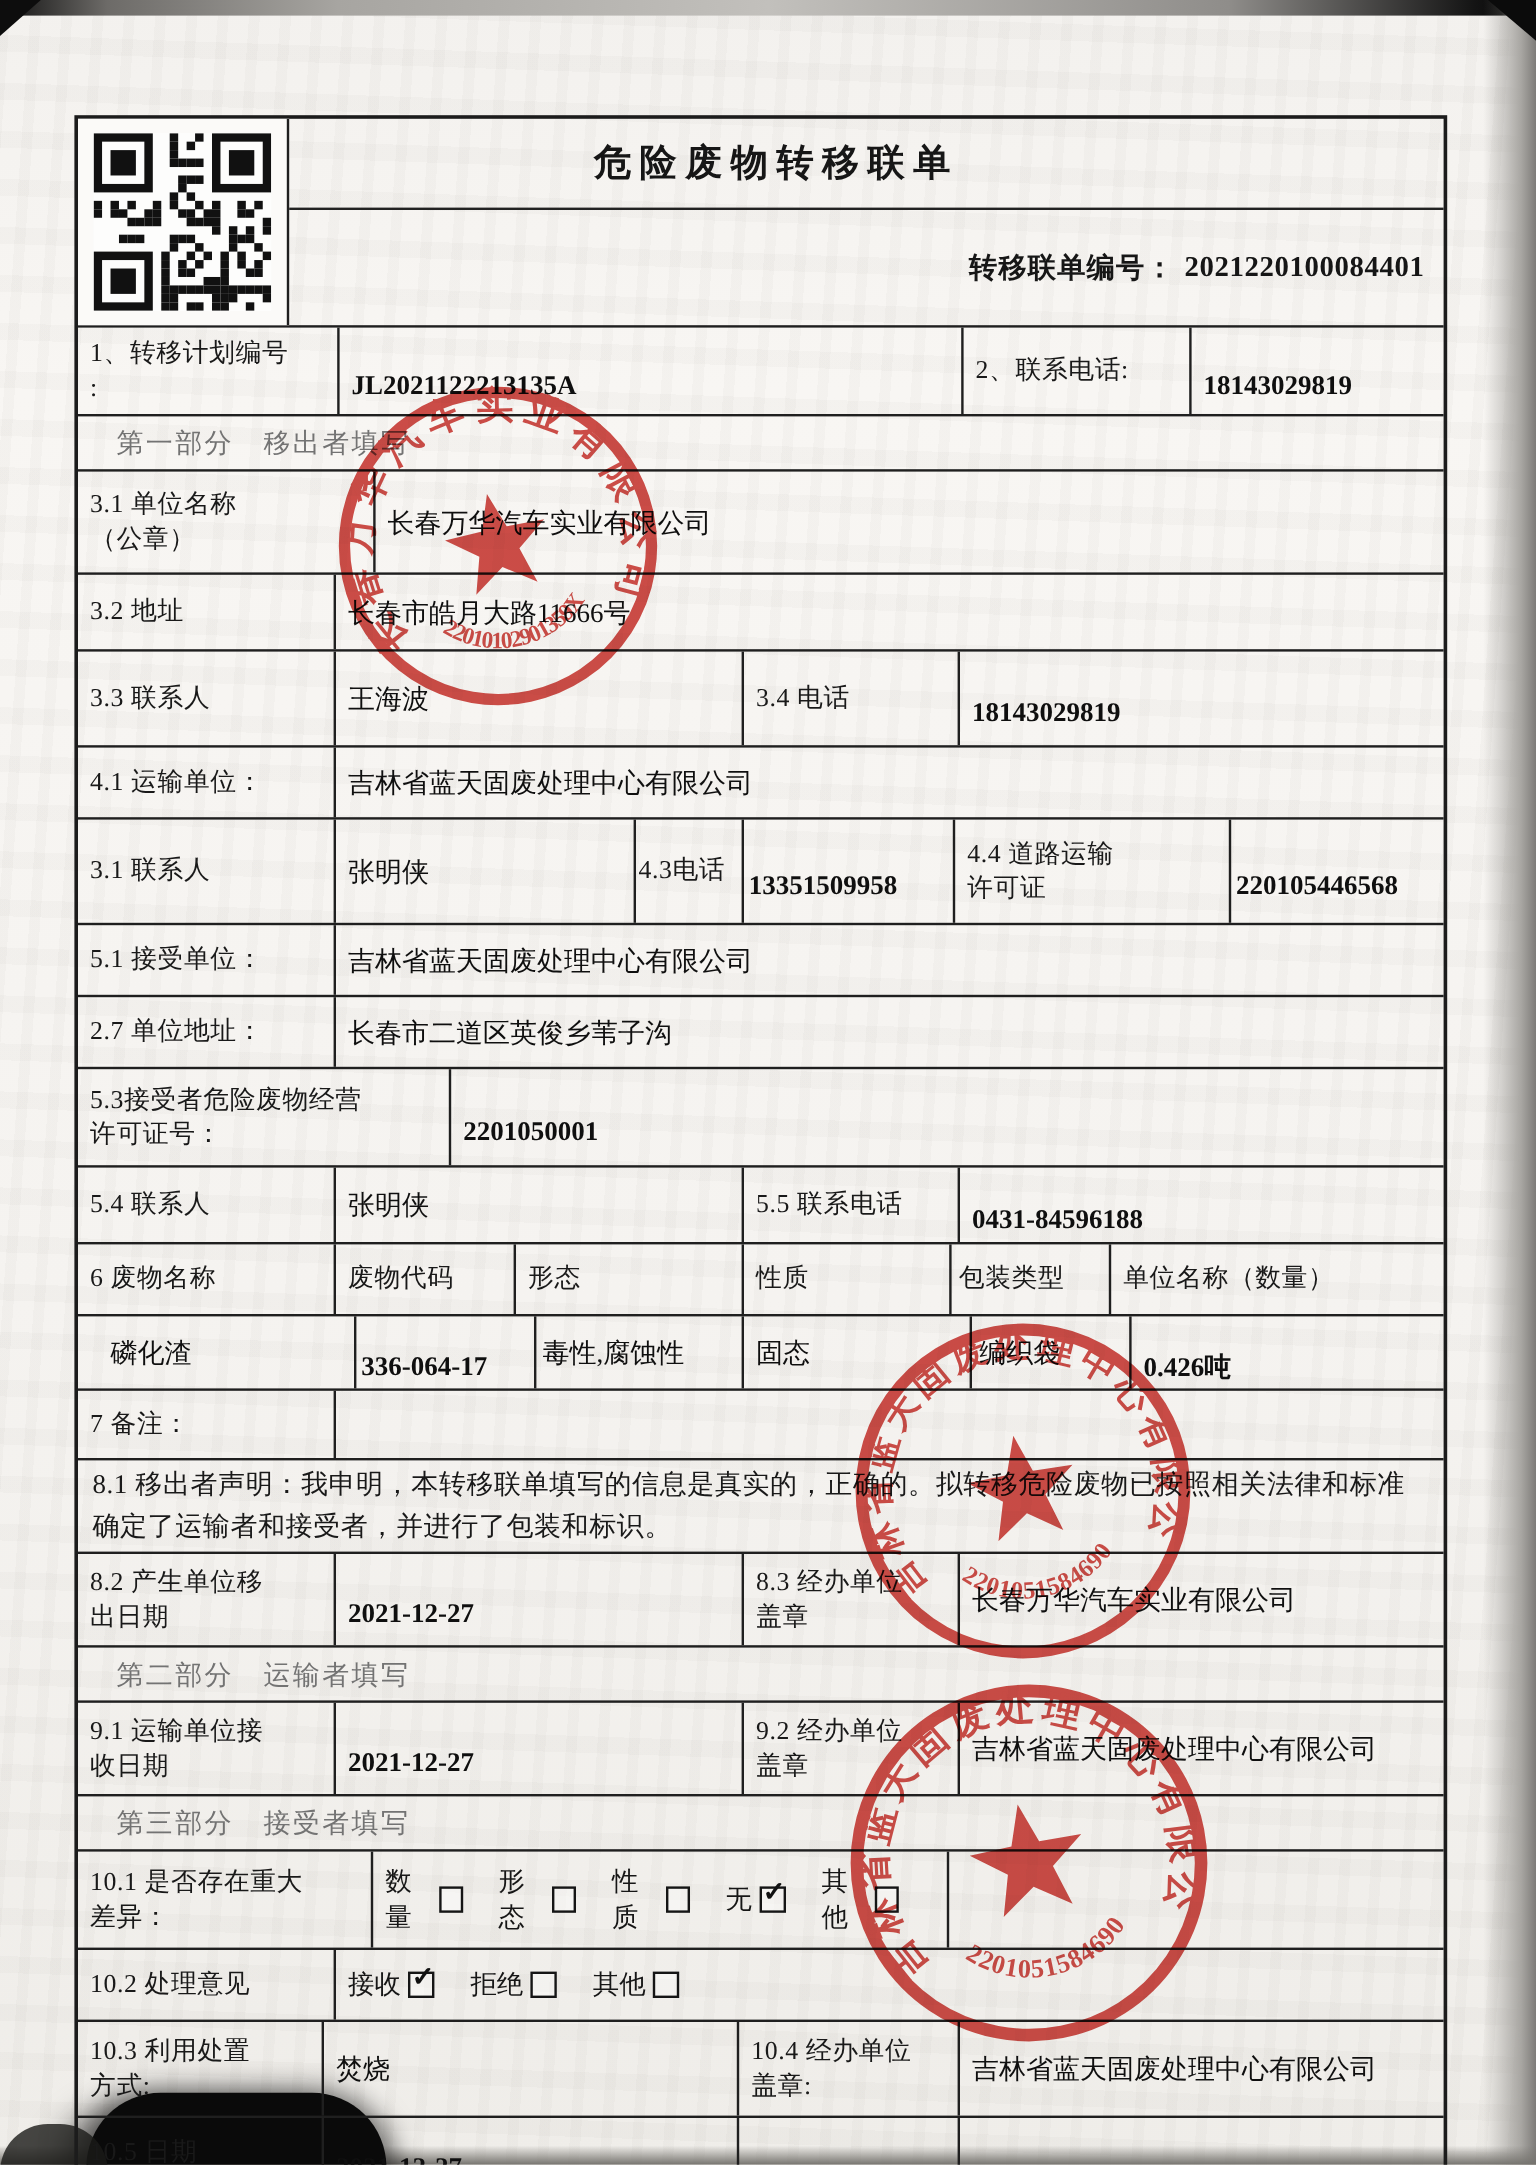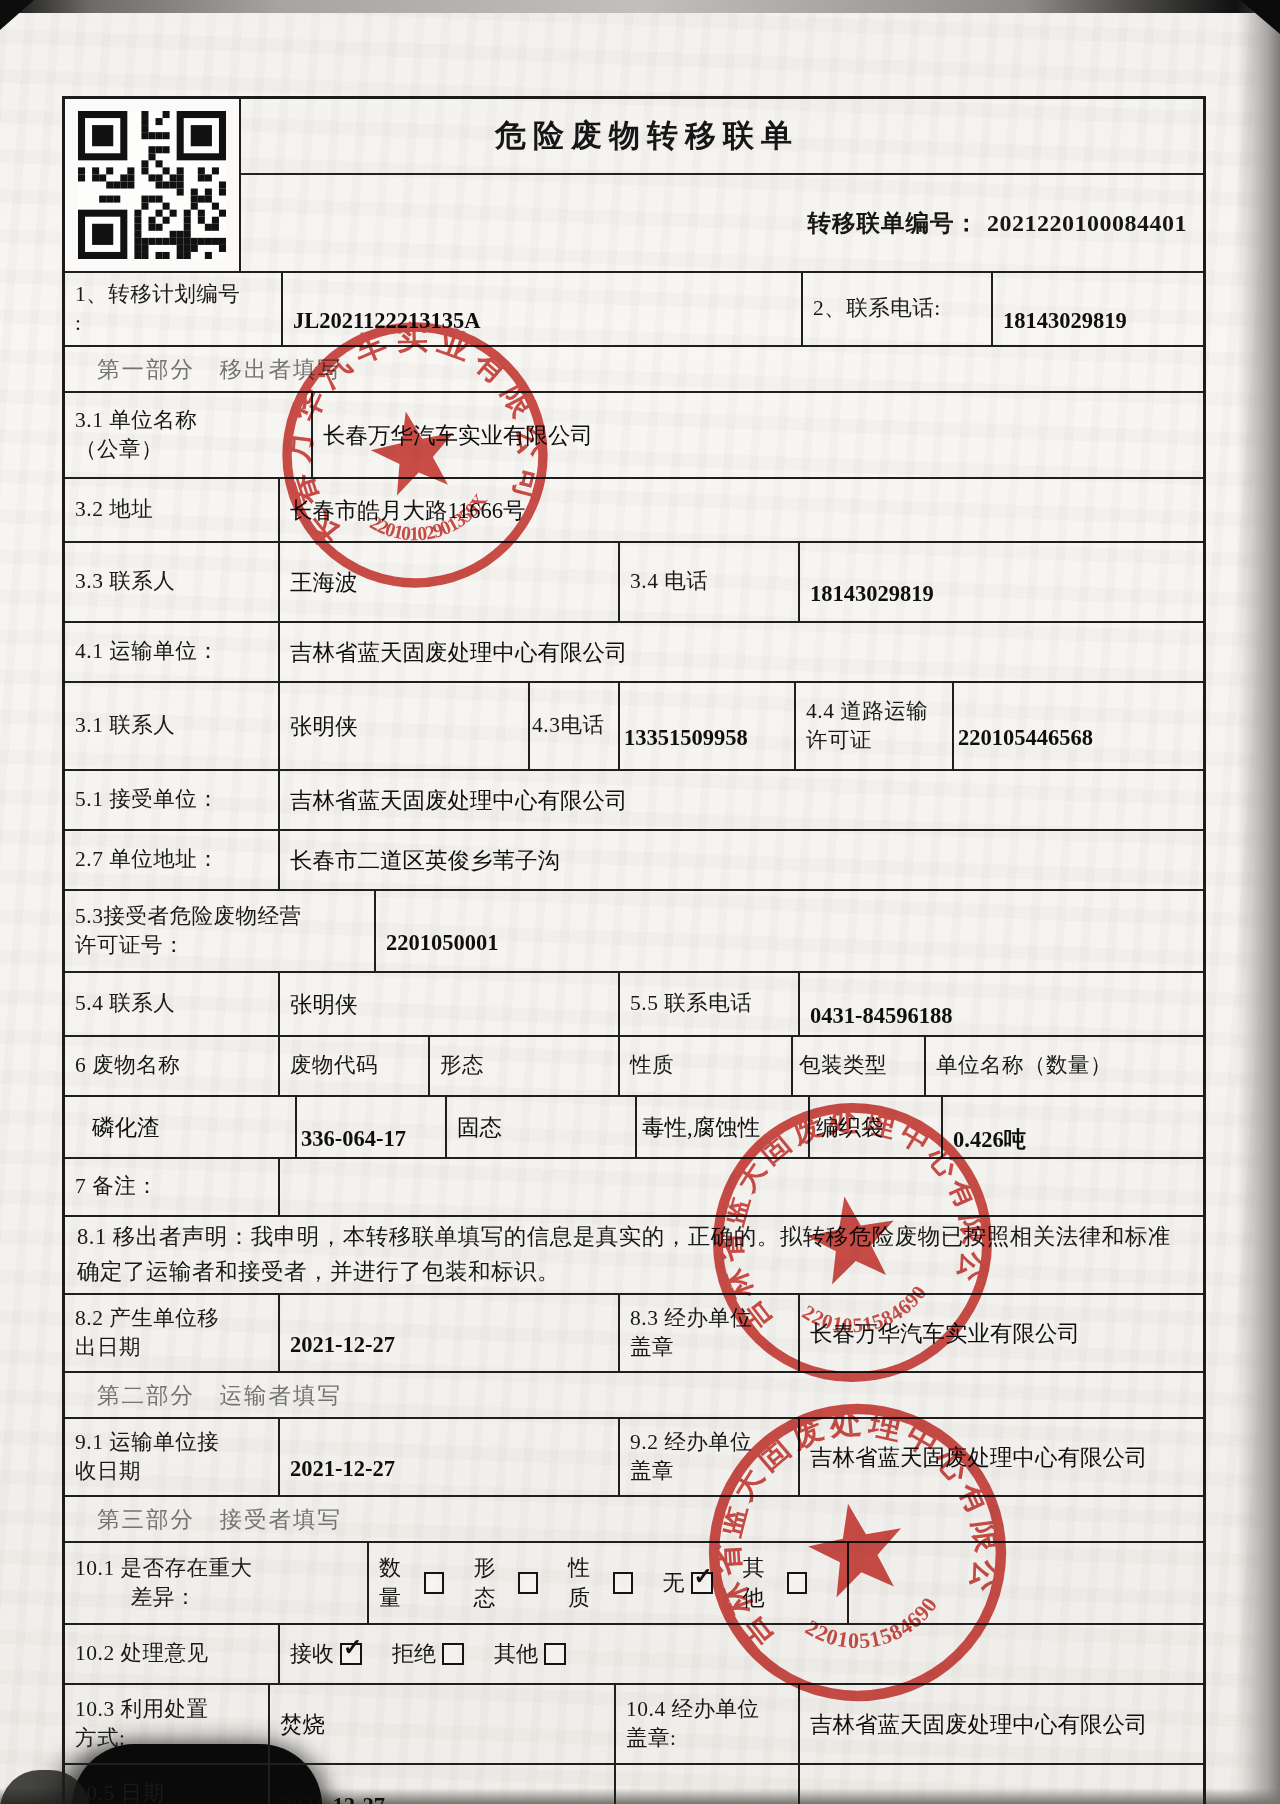--- a/index.html
+++ b/index.html
@@ -279,21 +279,21 @@
       </div>
     <div class="cell" style="width:250px;">
         <span class="val">张明侠</span>
       </div>
     <div class="cell" style="width:90px;padding:4px 2px;">
         <span class="lbl">4.3电话</span>
       </div>
     <div class="cell" style="width:176px;padding:4px 4px;">
         <span class="val num">13351509958</span>
       </div>
-    <div class="cell" style="width:158px;">
+    <div class="cell" style="width:230px;">
         <span class="lbl pre">4.4 道路运输
 许可证</span>
       </div>
     <div class="cell" style="padding:4px 4px;">
         <span class="val num">220105446568</span>
       </div>
   </div>
 
   <div class="row" style="height:58px;">
     <div class="cell" style="width:215px;">
@@ -359,25 +359,25 @@
       </div>
   </div>
 
   <div class="row" style="height:60px;padding-left:17px;">
     <div class="cell" style="width:215px;">
         <span class="val">磷化渣</span>
       </div>
     <div class="cell" style="width:150px;padding:4px 4px;">
         <span class="val num">336-064-17</span>
       </div>
+    <div class="cell" style="width:173px;padding:4px 5px;">
+        <span class="val">毒性,腐蚀性</span>
+      </div>
     <div class="cell" style="width:190px;">
         <span class="val">固态</span>
-      </div>
-    <div class="cell" style="width:173px;padding:4px 5px;">
-        <span class="val">毒性,腐蚀性</span>
       </div>
     <div class="cell" style="width:133px;padding:4px 6px;">
         <span class="val">编织袋</span>
       </div>
     <div class="cell">
         <span class="val num">0.426吨</span>
       </div>
   </div>
 
   <div class="row" style="height:56px;">
@@ -435,21 +435,21 @@
       </div>
   </div>
 
   <div class="row" style="height:44px;">
     <div class="cell" style="border-right:none;flex:1;">
         <span class="sec">第三部分　接受者填写</span>
       </div>
   </div>
 
   <div class="row" style="height:80px;">
-    <div class="cell" style="width:304px;text-align:center;">
+    <div class="cell" style="width:246px;">
         <span class="lbl pre">10.1 是否存在重大
 差异：</span>
       </div>
     <div class="cell" style="width:480px;">
       <div class="opts">
         <span class="opt">
             <span class="olabel">数量</span>
             <span class="cbx">
               <i></i>
             </span>

